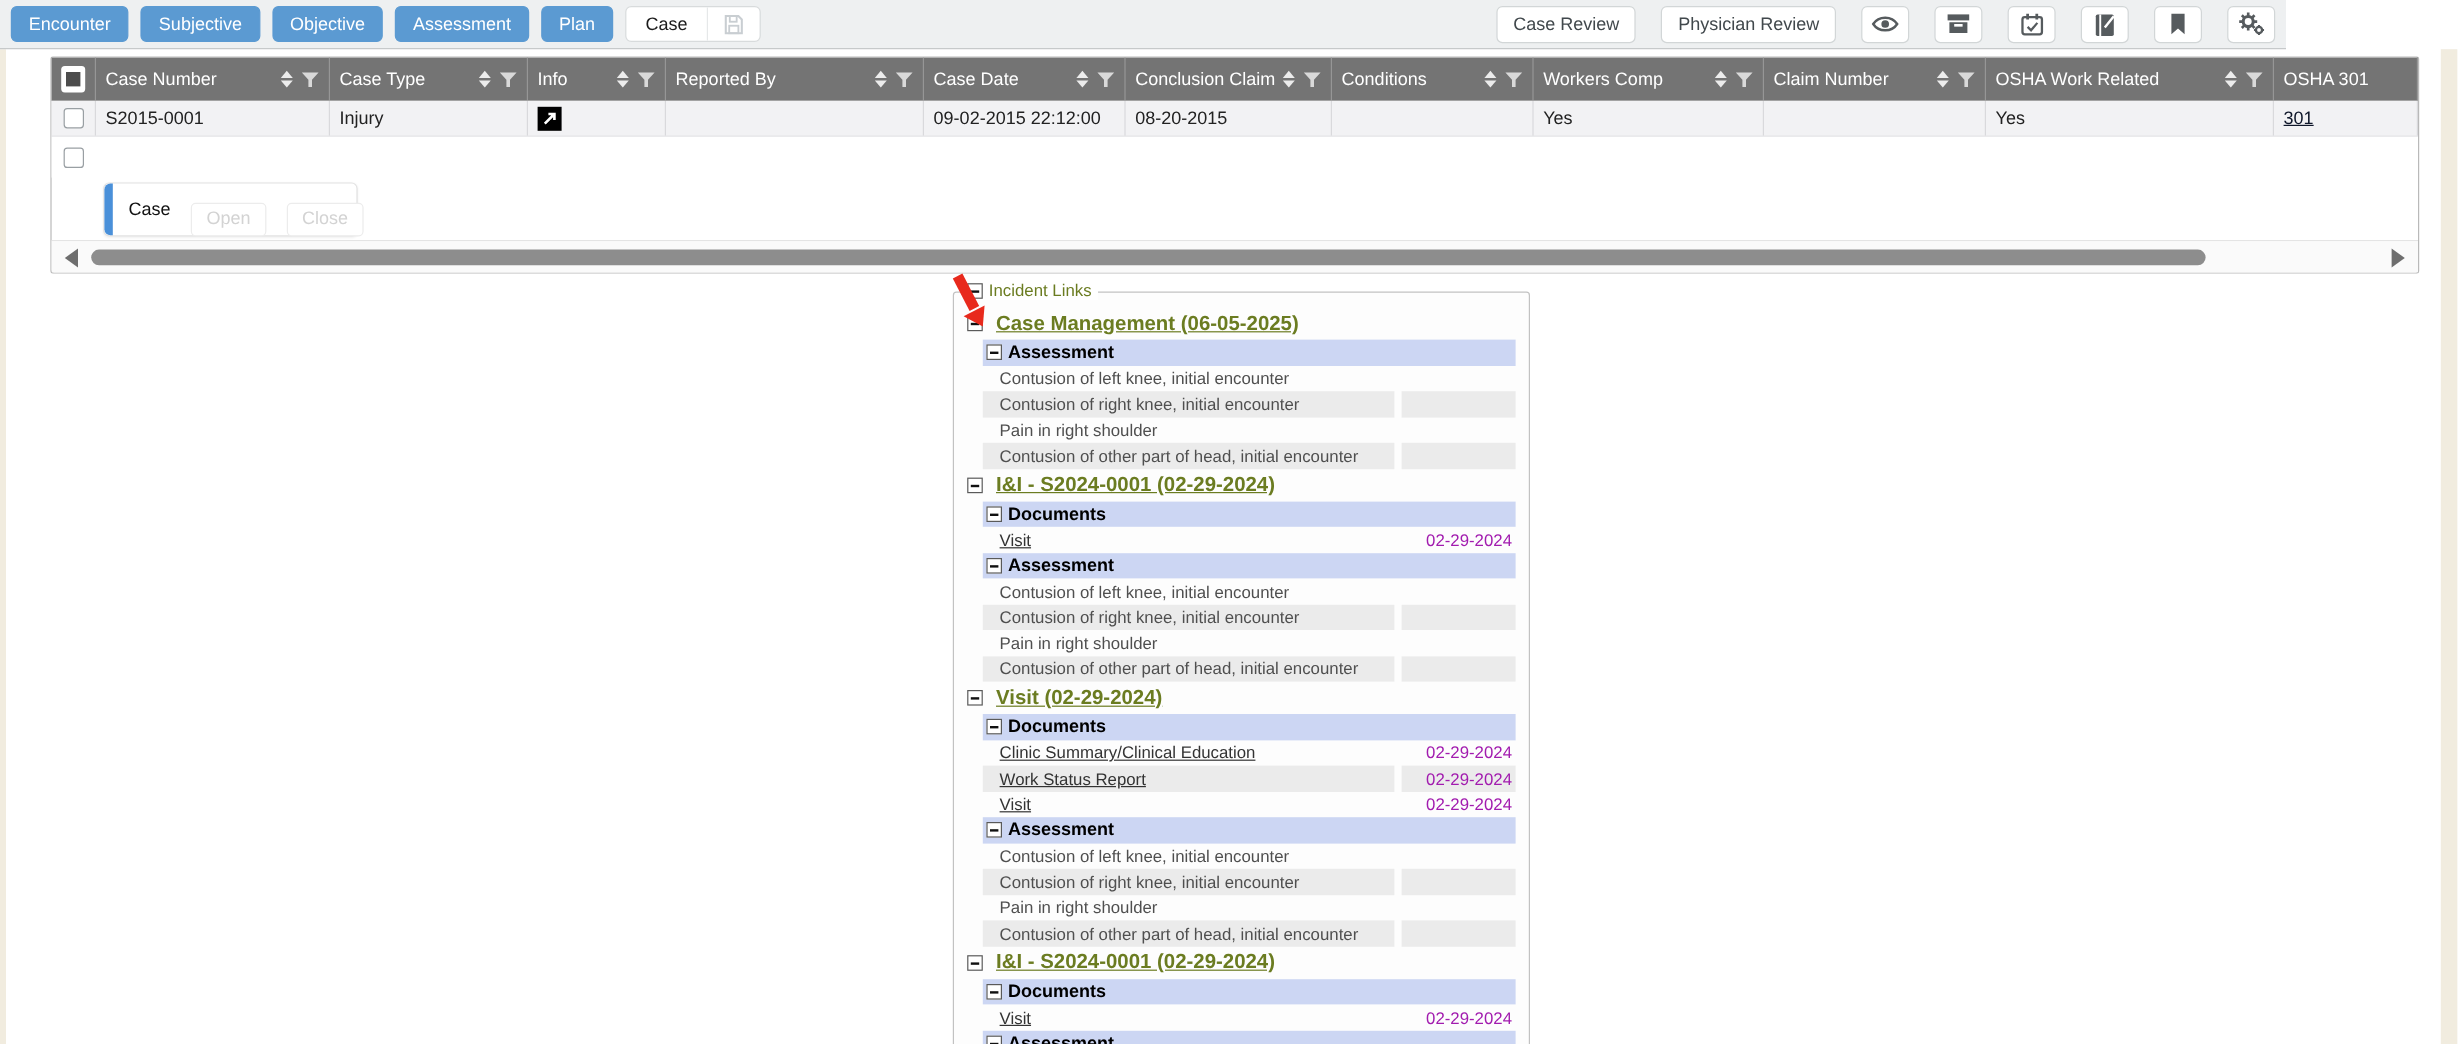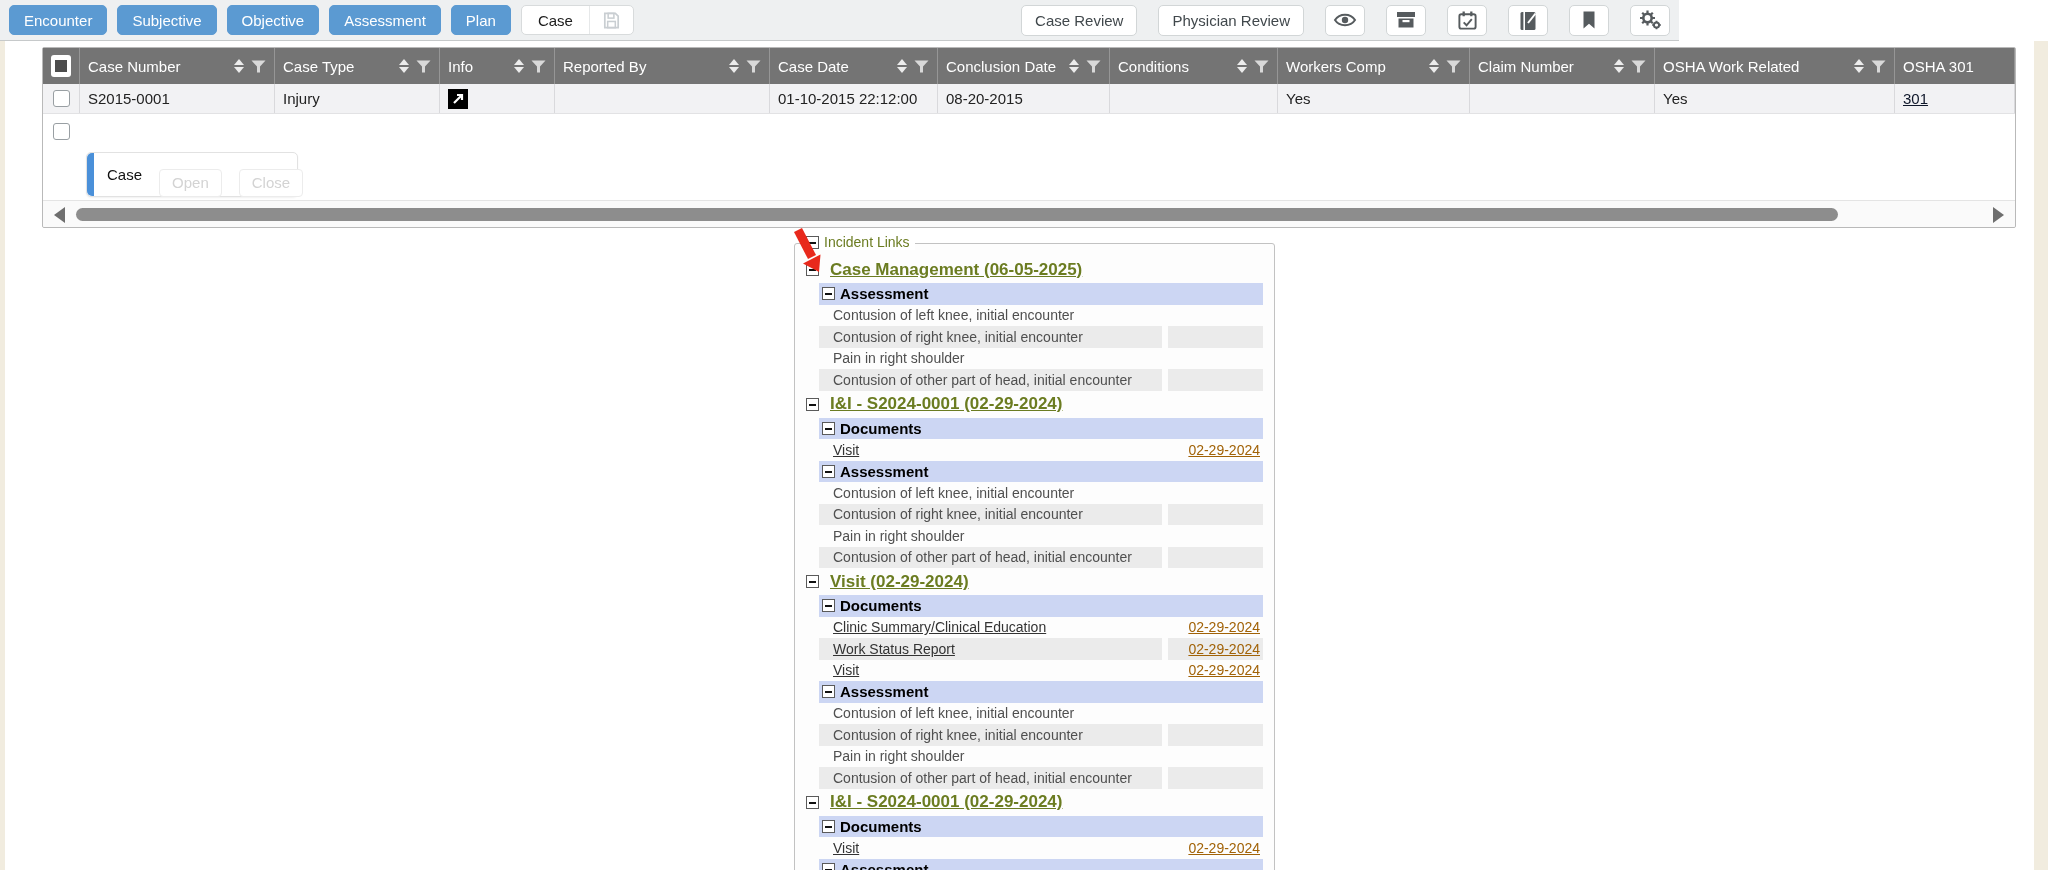--- a/index.html
+++ b/index.html
@@ -5,21 +5,21 @@
   * { margin:0; padding:0; box-sizing:border-box; }
   html,body { width:2048px; height:870px; }
   body { position:relative; background:#ffffff; font-family:"Liberation Sans",sans-serif; overflow:hidden; }
 
   
   .edge { position:absolute; top:41px; bottom:0; background:#f1ecdf; }
   .edge.l { left:0; width:5px; }
   .edge.r { right:0; width:14px; }
 
   
-  .toolbar { position:absolute; top:0; left:0; width:1679px; height:41px; background:#eef0f1;
+  .toolbar { position:absolute; top:0; left:0; width:1905px; height:41px; background:#eef0f1;
              border-bottom:1px solid #c6c9ca; display:flex; align-items:center; padding:0 9px; }
   .btn-blue { background:#5b9ad2; color:#fff; border:1px solid #5b9ad2; border-radius:5px;
               height:30px; padding:0 14px; font-size:15px; display:flex; align-items:center; margin-right:10px; cursor:pointer; }
   .seg-group { display:flex; background:#fff; border:1px solid #d8dbdc; border-radius:5px; height:30px; overflow:hidden; }
   .seg { display:flex; align-items:center; padding:0 16px; font-size:15px; color:#1c1c1c; }
   .seg.save { border-left:1px solid #e6e8e9; padding:0 11px; }
   .tb-right { margin-left:auto; display:flex; align-items:center; gap:21px; }
   .btn-white { background:#fff; border:1px solid #d2d6d7; border-radius:5px; height:31px; padding:0 13px;
                font-size:15px; color:#41484c; display:flex; align-items:center; cursor:pointer; }
   .btn-icon { background:#fff; border:1px solid #d2d6d7; border-radius:5px; height:31px; width:40px;
@@ -70,21 +70,21 @@
                  align-items:center; gap:5px; font-size:14px; color:#6b7c21; }
   .minus { width:13px; height:13px; background:#fff; border:1px solid #5a5a5a; position:relative; flex:none; cursor:pointer; }
   .minus::after { content:""; position:absolute; left:2px; right:2px; top:5px; height:2px; background:#111; }
   .tree-body { padding-top:12px; }
   .t-sec { height:27px; display:flex; align-items:center; gap:11px; padding-left:11px; }
   .t-sec a { font-size:17px; font-weight:bold; color:#6b7c21; text-decoration:underline; cursor:pointer; }
   .t-grp { margin-left:24px; width:444px; height:21.5px; background:#ccd6f3; display:flex; align-items:center;
            gap:5px; padding-left:3px; font-size:15px; font-weight:bold; color:#000; }
   .t-leaf { margin-left:24px; height:21.5px; display:flex; font-size:14px; }
   .t-name { width:343px; padding-left:14px; display:flex; align-items:center; color:#4f4f4f; overflow:hidden; white-space:nowrap; }
-  .t-date { width:95px; margin-left:6px; display:flex; align-items:center; justify-content:flex-end; padding-right:3px; color:#a16207;text-decoration:underline; }
+  .t-date { width:95px; margin-left:6px; display:flex; align-items:center; justify-content:flex-end; padding-right:3px; color:#a21caf; }
   .t-leaf.alt .t-name, .t-leaf.alt .t-date { background:#ebebeb; }
   .t-name a { color:#333; text-decoration:underline; cursor:pointer; }
 
   .red-arrow { position:absolute; left:788px; top:226px; z-index:9; pointer-events:none; }
 </style>
 </head>
 <body>
 
 <div class="edge l"></div>
 <div class="edge r"></div>
@@ -214,21 +214,21 @@
           <span class="tri-up"></span>
           <span class="tri-dn"></span>
         </span>
         <span class="funnel">
           <svg width="15" height="13" viewBox="0 0 15 13">
             <polygon points="0.5,0.5 14.5,0.5 9,6.5 9,12.5 6,12.5 6,6.5" fill="#d9d9d9"></polygon>
           </svg>
         </span>
       </div>
       <div class="g-th" style="width: 172px; flex: 0 0 auto;">
-        <span class="lbl">Conclusion Date</span>
+        <span class="lbl">Conclusion Claim</span>
         <span class="sorter">
           <span class="tri-up"></span>
           <span class="tri-dn"></span>
         </span>
         <span class="funnel">
           <svg width="15" height="13" viewBox="0 0 15 13">
             <polygon points="0.5,0.5 14.5,0.5 9,6.5 9,12.5 6,12.5 6,6.5" fill="#d9d9d9"></polygon>
           </svg>
         </span>
       </div>
@@ -299,21 +299,21 @@
           <span class="ext-ic">
             <svg width="14" height="14" viewBox="0 0 14 14">
               <path d="M3 11L11 3M6 3h5v5" fill="none" stroke="#fff" stroke-width="2.2"></path>
             </svg>
           </span>
         </div>
         <div class="g-td" style="width:215px;flex:none;">
           <span></span>
         </div>
         <div class="g-td" style="width:168px;flex:none;">
-          <span>01-10-2015 22:12:00</span>
+          <span>09-02-2015 22:12:00</span>
         </div>
         <div class="g-td" style="width:172px;flex:none;">
           <span>08-20-2015</span>
         </div>
         <div class="g-td" style="width:168px;flex:none;">
           <span></span>
         </div>
         <div class="g-td" style="width:192px;flex:none;">
           <span>Yes</span>
         </div>

